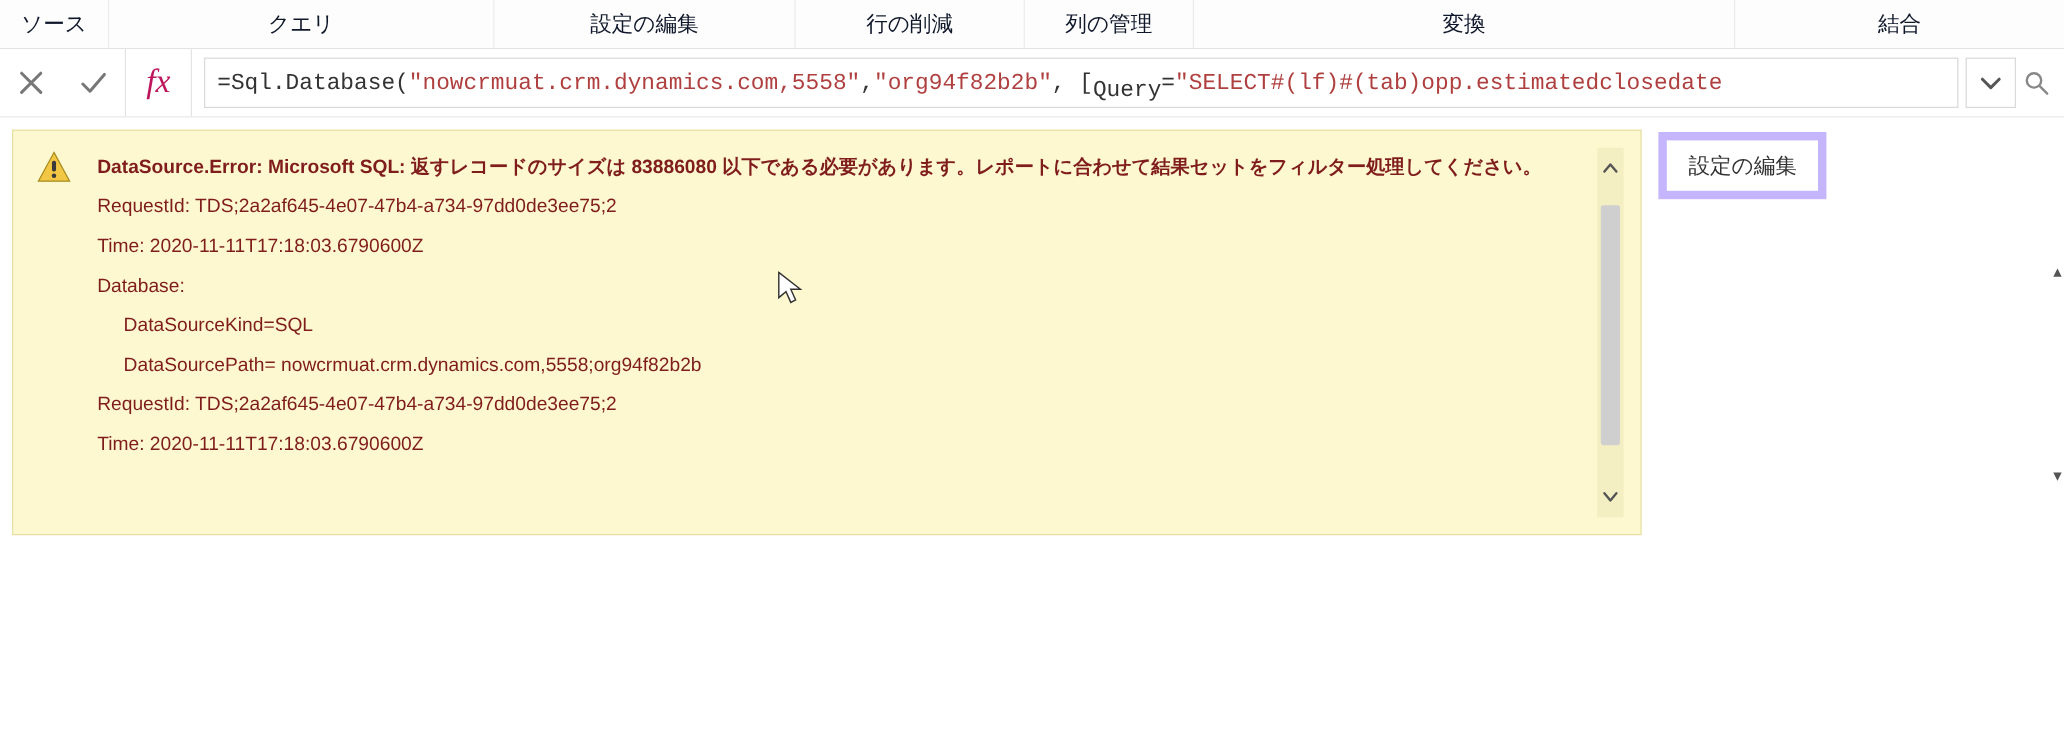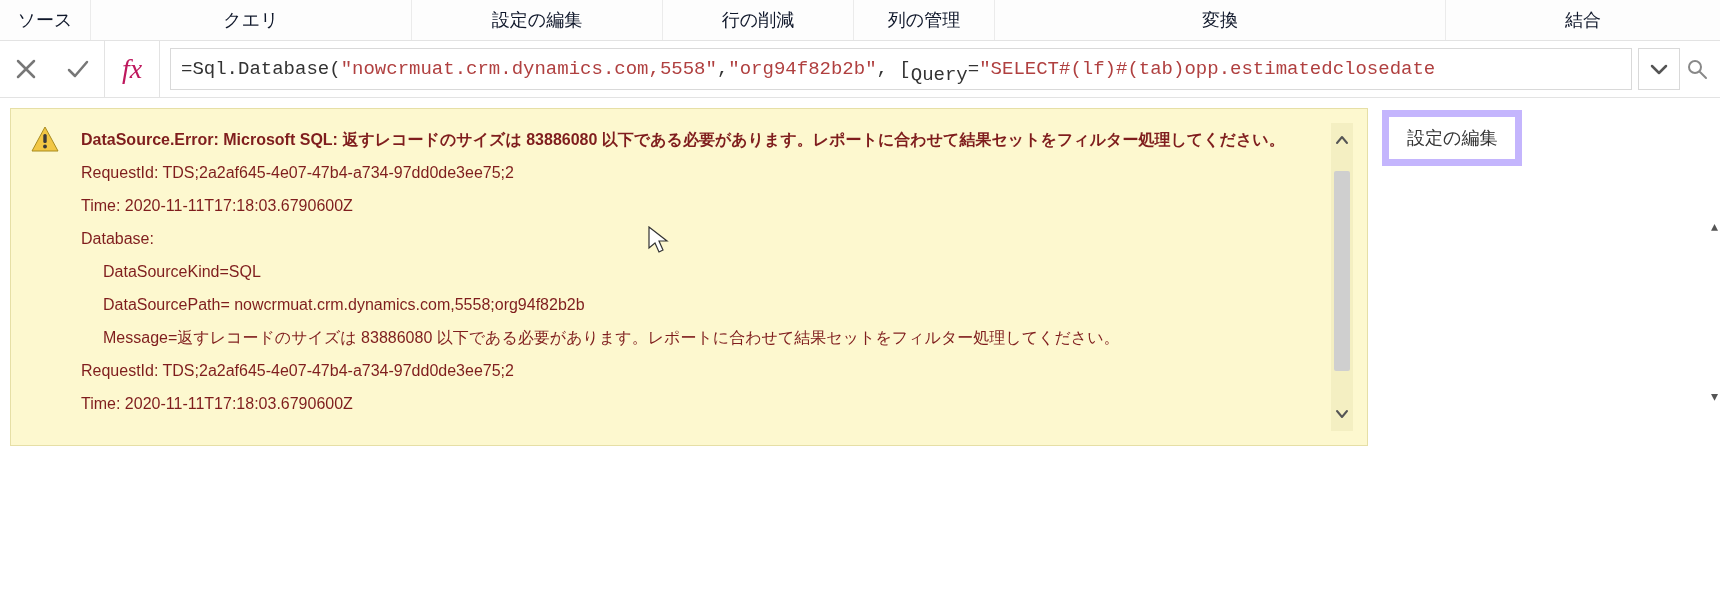--- a/index.html
+++ b/index.html
@@ -278,21 +278,20 @@
         </svg>
       </div>
 
       <div class="error-text">
         <div class="strong">DataSource.Error: Microsoft SQL: 返すレコードのサイズは 83886080 以下である必要があります。レポートに合わせて結果セットをフィルター処理してください。</div>
         <div>RequestId: TDS;2a2af645-4e07-47b4-a734-97dd0de3ee75;2</div>
         <div>Time: 2020-11-11T17:18:03.6790600Z</div>
         <div>Database:</div>
         <div class="indent1">DataSourceKind=SQL</div>
         <div class="indent1">DataSourcePath= nowcrmuat.crm.dynamics.com,5558;org94f82b2b</div>
-        <div class="indent1">Message=返すレコードのサイズは 83886080 以下である必要があります。レポートに合わせて結果セットをフィルター処理してください。</div>
         <div>RequestId: TDS;2a2af645-4e07-47b4-a734-97dd0de3ee75;2</div>
         <div>Time: 2020-11-11T17:18:03.6790600Z</div>
       </div>
 
       <div class="error-scroll">
         <div class="arrow up">
           <svg width="14" height="14" viewBox="0 0 14 14">
               <path d="M2 10 L7 4 L12 10" stroke="#555" stroke-width="2" fill="none" stroke-linecap="round" stroke-linejoin="round"></path>
             </svg>
         </div>

